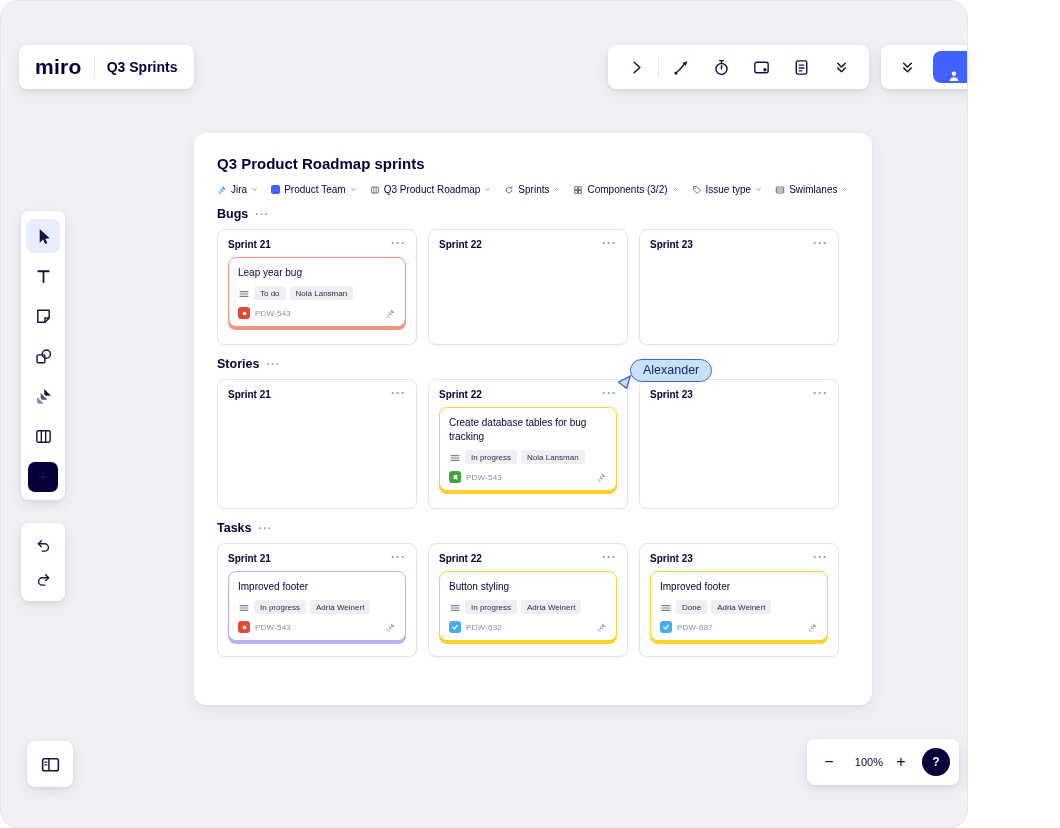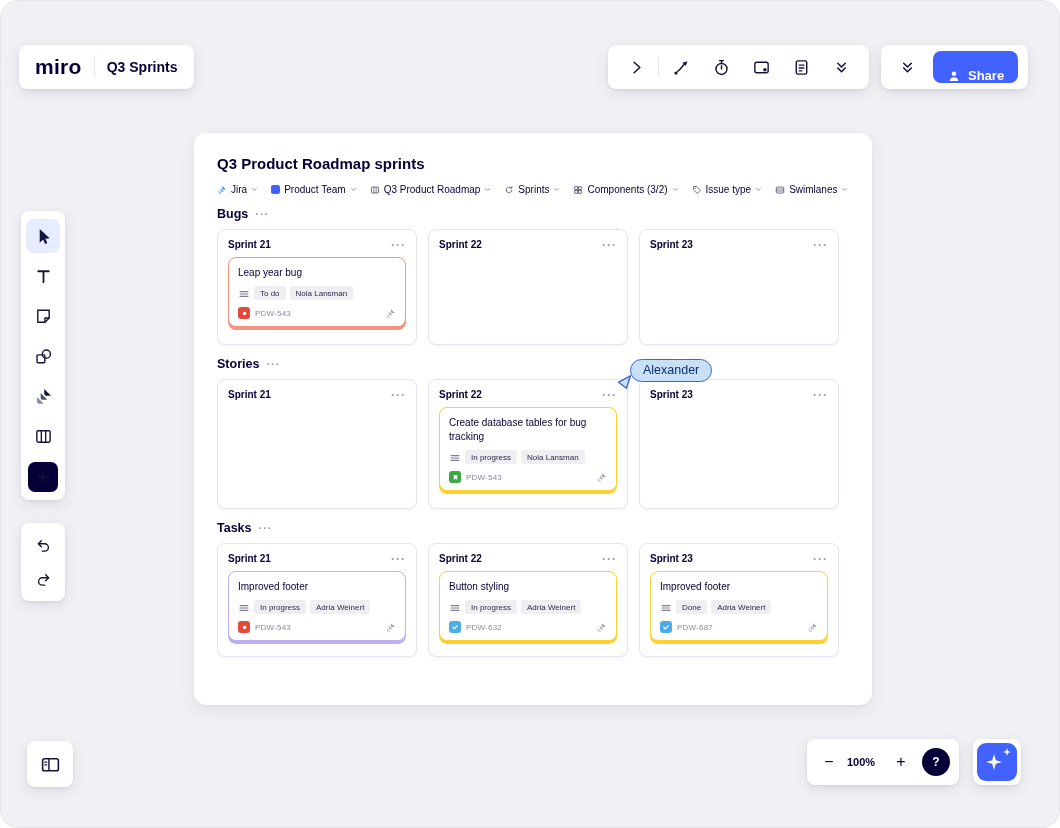--- a/index.html
+++ b/index.html
@@ -1,18 +1,18 @@
 <!DOCTYPE html>
 <html><head>
 <meta charset="utf-8">
 <style>
   *{margin:0;padding:0;box-sizing:border-box}
   html,body{width:1060px;height:828px}
   body{font-family:"Liberation Sans","DejaVu Sans",sans-serif;background:#fff;color:#050038}
-  .stage{position:relative;width:1060px;height:828px;background:#F1F1F5;border-radius:18px;overflow:hidden;border:1px solid #E4E4EC}
+  .stage{position:relative;width:968px;height:828px;background:#F1F1F5;border-radius:18px;overflow:hidden;border:1px solid #E4E4EC}
   .card{position:absolute;background:#fff;border-radius:8px;box-shadow:0 4px 14px rgba(5,0,56,.10),0 1px 3px rgba(5,0,56,.06)}
   svg{display:block}
   .ic{width:19px;height:19px;color:#14143F}
   .iconbtn{width:36px;height:36px;border-radius:6px;display:grid;place-items:center;cursor:pointer}
   .vdiv{width:1px;height:20px;background:#E4E4EB}
 
   
   .brand{left:18px;top:44px;height:44px;display:flex;align-items:center;gap:12px;padding:0 16px}
   .logo{font-size:21px;font-weight:800;letter-spacing:.3px;cursor:pointer}
   .btitle{font-size:14px;font-weight:700;cursor:pointer}
@@ -28,21 +28,21 @@
   .tool{width:34px;height:34px;border-radius:8px;display:grid;place-items:center;color:#14143F;cursor:pointer}
   .tool.selected{background:#E7EDFF}
   .tool.add{background:#050038;color:#fff;width:30px;height:30px;border-radius:7px;margin-top:3px}
   .hist{left:20px;top:522px;width:44px;padding:7px 0;display:flex;flex-direction:column;align-items:center;gap:4px}
   .hist .tool{height:30px}
 
   
   .frames-btn{left:26px;top:740px;width:46px;height:46px;display:grid;place-items:center;cursor:pointer}
   .zoomc{left:806px;top:738px;height:46px;display:flex;align-items:center;gap:5px;padding:0 9px}
   .zbtn{width:26px;height:26px;display:grid;place-items:center;font-size:16px;border-radius:6px;cursor:pointer}
-  .zlevel{font-size:11px;font-weight:700;width:36px;text-align:left;cursor:pointer}
+  .zlevel{font-size:11px;font-weight:400;width:36px;text-align:right;cursor:pointer}
   .help{width:28px;height:28px;border-radius:50%;background:#050038;color:#fff;display:grid;place-items:center;font-size:12px;font-weight:700;margin-left:3px;cursor:pointer}
   .aic{left:972px;top:738px;width:48px;height:46px;display:grid;place-items:center}
   .aibtn{width:40px;height:38px;background:#4262FF;border-radius:9px;position:relative;cursor:pointer;color:#fff}
   .aibtn .sp1{position:absolute;left:9px;top:11px;width:16px;height:16px}
   .aibtn .sp2{position:absolute;right:6px;top:5px;width:8px;height:8px}
 
   
   .board{position:absolute;left:193px;top:132px;width:678px;height:572px;background:#fff;border-radius:12px;
          box-shadow:0 6px 18px rgba(5,0,56,.07),0 1px 3px rgba(5,0,56,.05);padding:22px 18px 0 23px}
   .board-title{font-size:15px;font-weight:700}
@@ -54,21 +54,21 @@
   .chev{width:7px;height:7px;color:#73738C}
 
   .lane-head{display:flex;align-items:center;gap:7px;margin-top:12px}
   .lane-name{font-size:12.5px;font-weight:700}
   .menu-dots{color:#9898AC;font-size:11px;letter-spacing:1px;line-height:1;cursor:pointer;font-weight:700}
   .cols{display:flex;gap:11px;margin-top:8px}
   .col{width:200px;background:#fff;border:1px solid #E4E4EA;border-radius:8px;padding:9px 10px;box-shadow:0 2px 2px rgba(5,0,56,.03)}
   .lane-bugs .col{height:116px}
   .lane-stories .col{height:130px}
   .lane-tasks .col{height:114px}
-  .col-head{display:flex;justify-content:space-between;align-items:center}
+  .col-head{display:flex;justify-content:space-between;align-items:flex-start}
   .col-title{font-size:10px;font-weight:700}
   .col-menu{color:#9898AC;font-size:12px;letter-spacing:1px;line-height:8px;cursor:pointer;font-weight:700}
 
   .jcard{margin-top:7px;border:1.5px solid var(--edge);border-radius:8px;padding:8px 9px 7px;background:#fff;
          box-shadow:0 3px 0 0 var(--edge);cursor:pointer}
   .edge-salmon{--edge:#F6927E}
   .edge-yellow{--edge:#FFD02F}
   .edge-purple{--edge:#BEAEF3}
   .jtitle{font-size:10px;line-height:1.4;color:#050038}
   .jchips{display:flex;align-items:flex-end;gap:4px;margin-top:6px}

